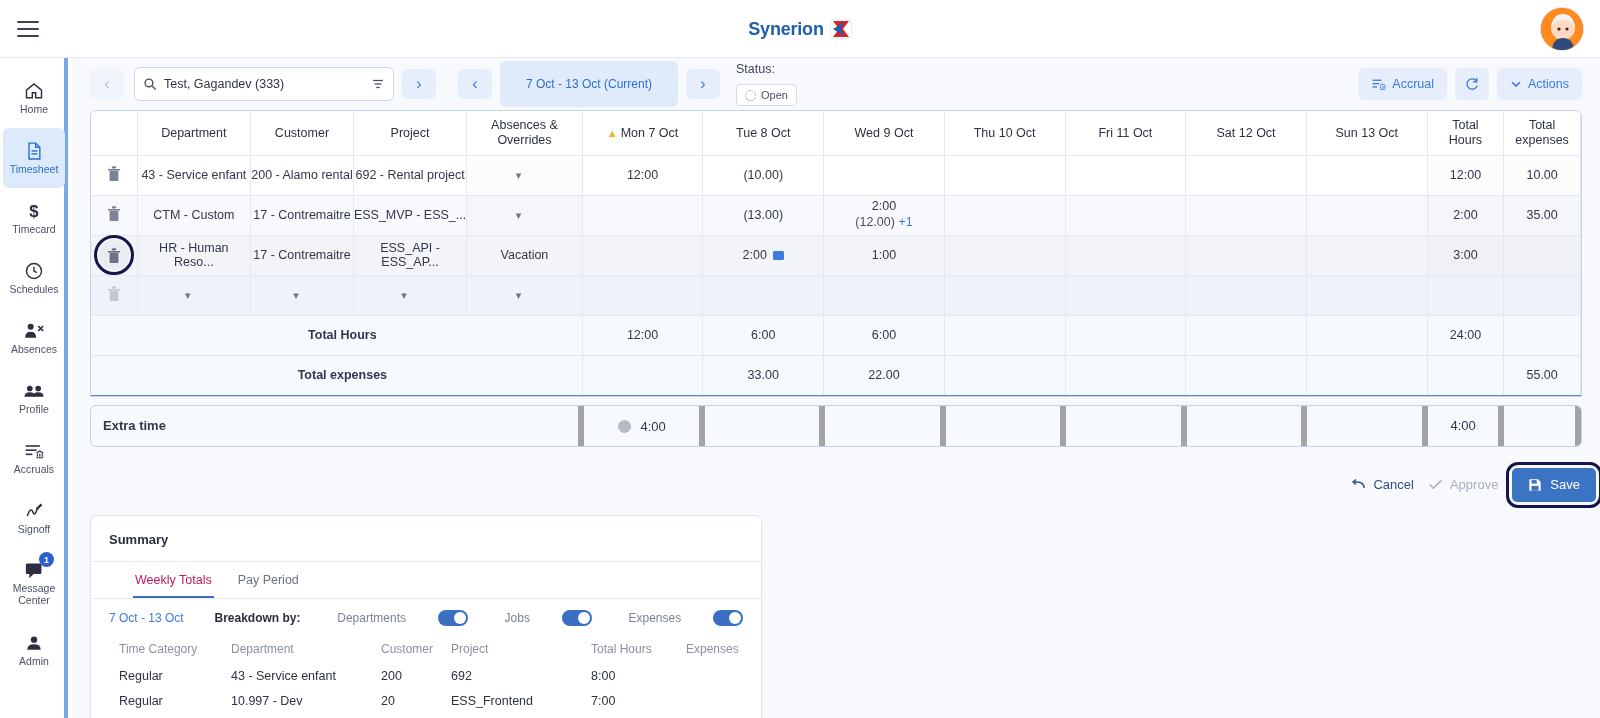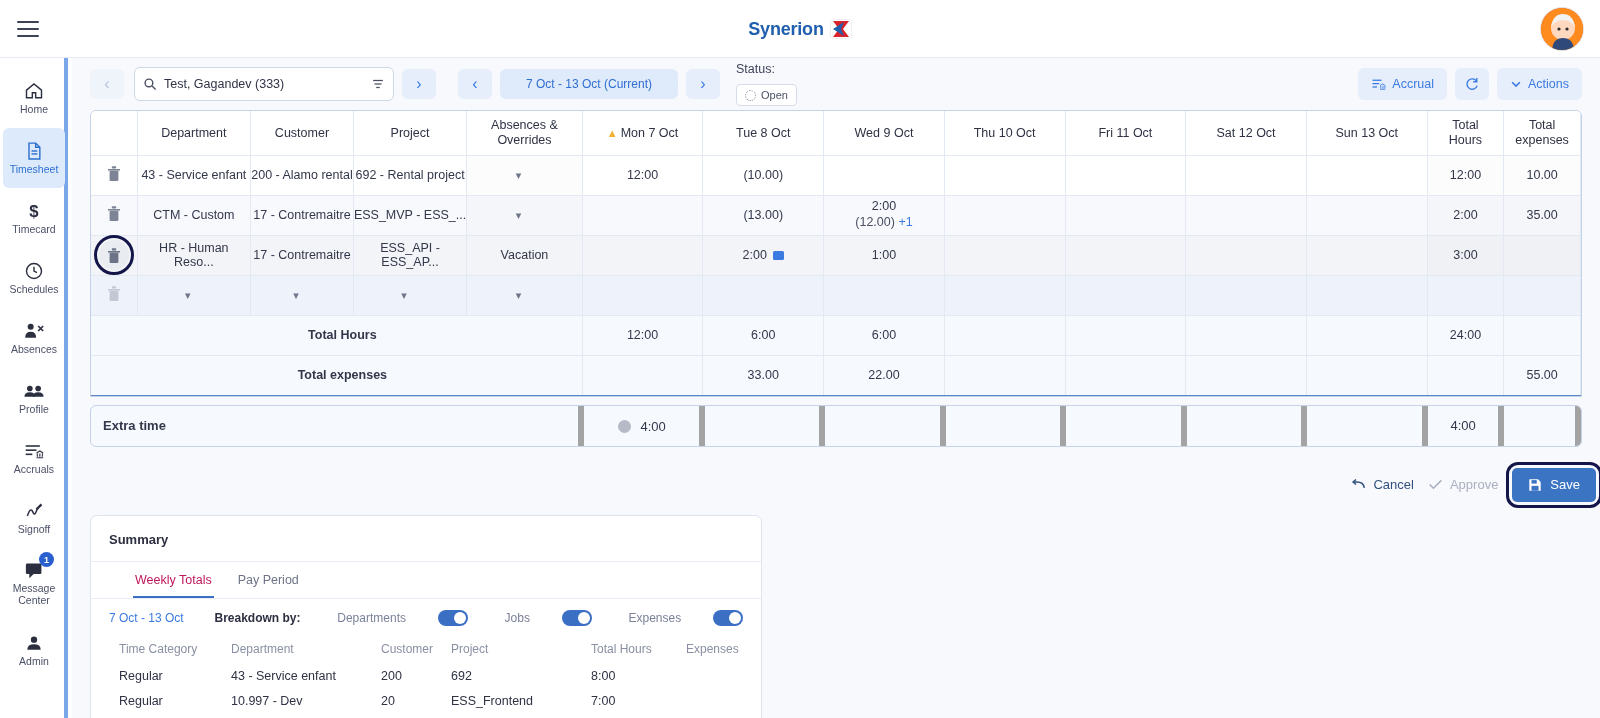--- a/index.html
+++ b/index.html
@@ -79,21 +79,21 @@
   .search-box {
     width: 260px; height: 34px; border: 1px solid #cfd8e6; border-radius: 6px;
     background: #fff; display: flex; align-items: center; padding: 0 8px; gap: 7px;
     margin-left: 2px;
   }
   .search-box input {
     flex: 1; border: none; outline: none; font-size: 12.5px;
     font-family: inherit; color: #2f3346; background: transparent;
   }
   .period-pill {
-    height: 30px; min-width: 178px; border-radius: 6px; background: #dfeafb;
+    height: 46px; min-width: 178px; border-radius: 6px; background: #dfeafb;
     display: flex; align-items: center; justify-content: center;
     font-size: 12px; color: #2f6fd0; cursor: pointer; padding: 0 12px;
   }
   .status-wrap { display: flex; align-items: flex-start; gap: 8px; margin-left: 8px; flex-direction: column; }
   .status-label { font-size: 12.5px; color: #40445a; }
   .status-chip {
     height: 22px; border: 1px solid #d6dde9; border-radius: 4px; background: #fff;
     display: flex; align-items: center; gap: 5px; padding: 0 8px;
     font-size: 11px; color: #4a4f63;
   }

